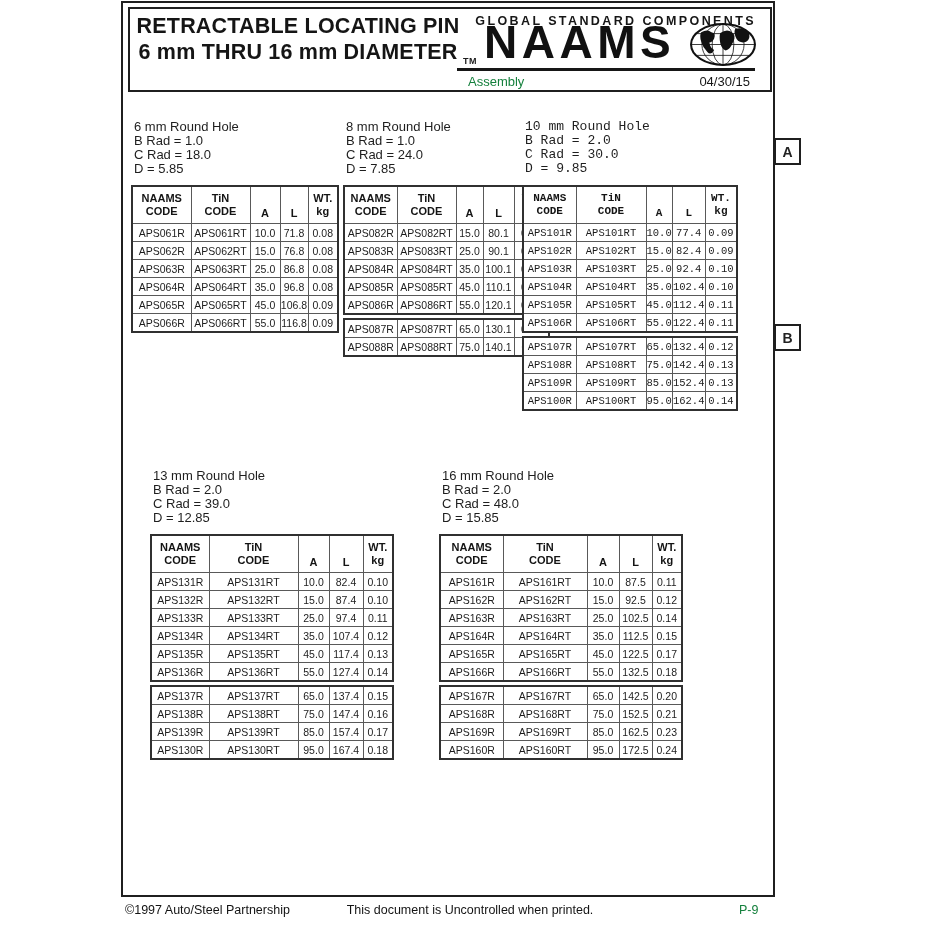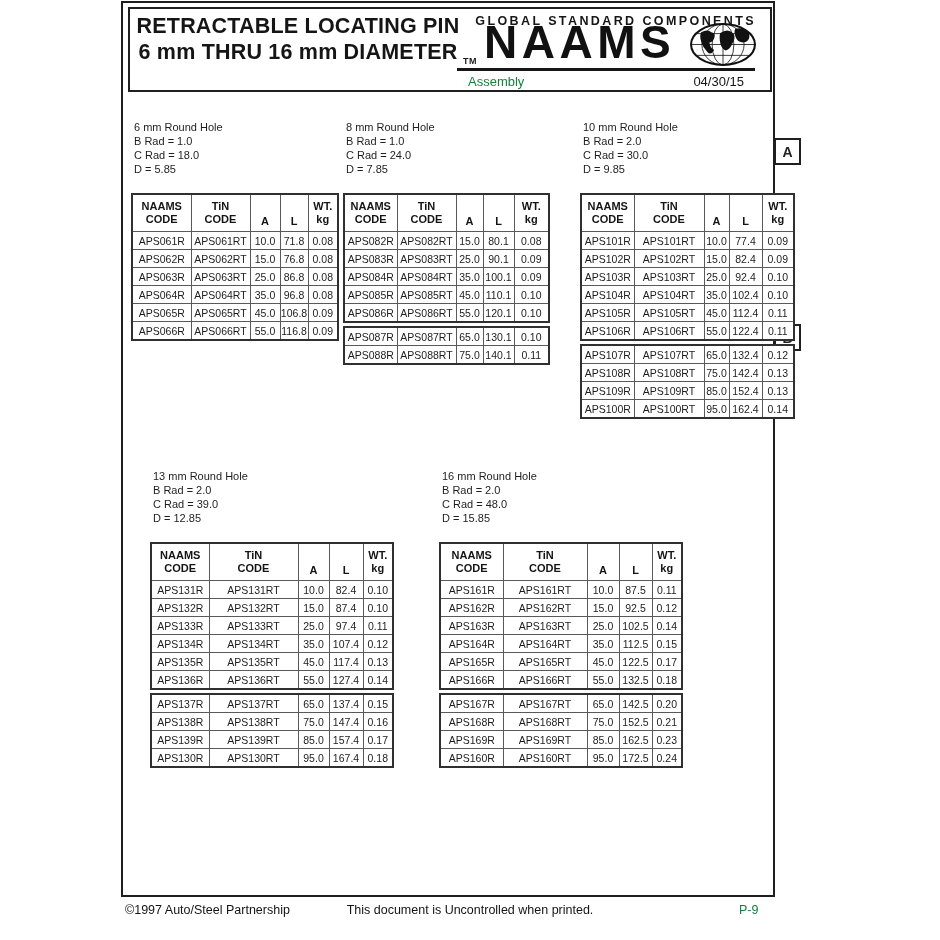--- a/index.html
+++ b/index.html
@@ -15,37 +15,37 @@
 
   
   #header-box{left:128px;top:7px;width:644px;height:85px;border:2px solid #1f1f1f;box-sizing:border-box;background:#fff;}
   #title-block{left:2px;top:4px;width:332px;text-align:center;font-weight:bold;font-size:21.5px;line-height:26px;letter-spacing:0.2px;color:#151515;}
   #brand-tagline{right:14px;top:5px;font-weight:bold;font-size:12.5px;letter-spacing:2.4px;color:#161616;white-space:nowrap;}
   #brand-tm{left:333px;top:47px;font-size:9px;font-weight:bold;letter-spacing:0.5px;}
   #brand-logo{left:354px;top:9px;font-size:46px;font-weight:bold;letter-spacing:4.5px;line-height:48px;color:#111;}
   #brand-globe{left:559px;top:13px;width:68px;height:45px;}
   #brand-rule{left:327px;top:59px;width:298px;height:2.5px;background:#161616;}
   #brand-subtitle{left:338px;top:65px;font-size:13px;color:#15803d;}
-  #brand-date{right:26px;top:65px;font-size:13px;color:#161616;}
+  #brand-date{right:20px;top:65px;font-size:13px;color:#161616;}
 
   
   .marker-box{width:27px;height:27px;border:2px solid #1f1f1f;box-sizing:border-box;background:#fff;
     display:flex;align-items:center;justify-content:center;font-size:14px;font-weight:bold;color:#222;}
   #marker-a{left:774px;top:138px;}
   #marker-b{left:774px;top:324px;}
 
   
   .table-group{position:absolute;}
   #tg-0{left:131px;top:120px;}
   #tg-1{left:343px;top:120px;}
-  #tg-2{left:580px;top:120px;}
+  #tg-2{left:522px;top:120px;font-family:Liberation Mono, monospace;}
   #tg-3{left:150px;top:469px;}
   #tg-4{left:439px;top:469px;}
 
-  .spec{font-size:11px;line-height:14px;color:#1e1e1e;padding-left:3px;height:56px;margin-bottom:17px;}
+  .spec{font-size:13px;line-height:14px;color:#1e1e1e;padding-left:3px;height:56px;margin-bottom:9px;}
 
   table.data-table{border-collapse:collapse;table-layout:fixed;background:#fff;border:2px solid #303030;}
   table.data-table.cont{margin-top:3px;}
   table.data-table th,table.data-table td{border:1px solid #595959;text-align:center;padding:0;overflow:hidden;white-space:nowrap;}
   table.data-table th{font-size:11px;font-weight:bold;height:33px;vertical-align:middle;color:#141414;}
   table.data-table th.single{vertical-align:bottom;padding-bottom:3px;}
   table.data-table th .hl{line-height:13px;}
   table.data-table td{font-size:10.5px;height:17px;color:#1c1c1c;}
 
   

